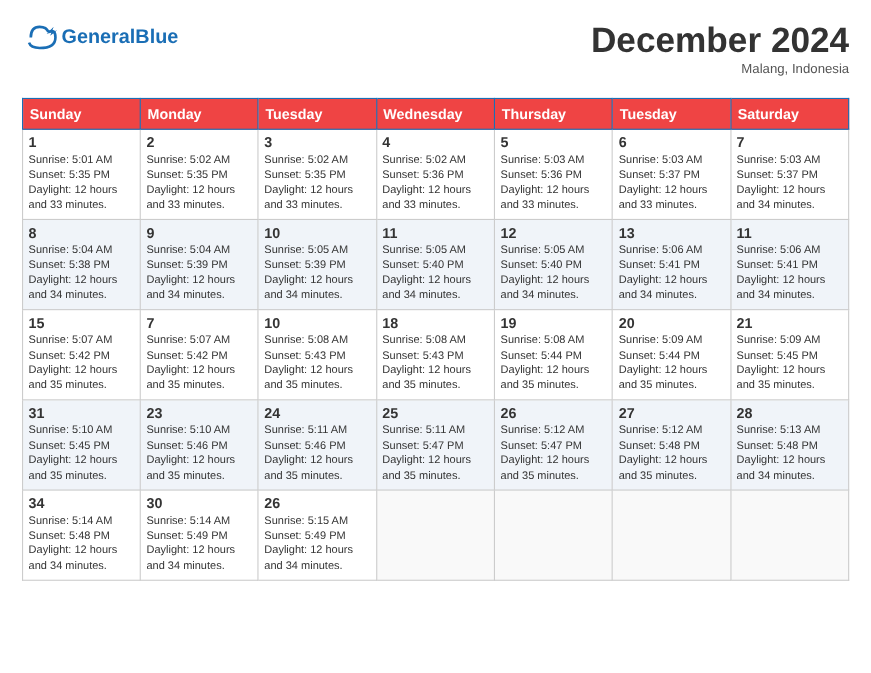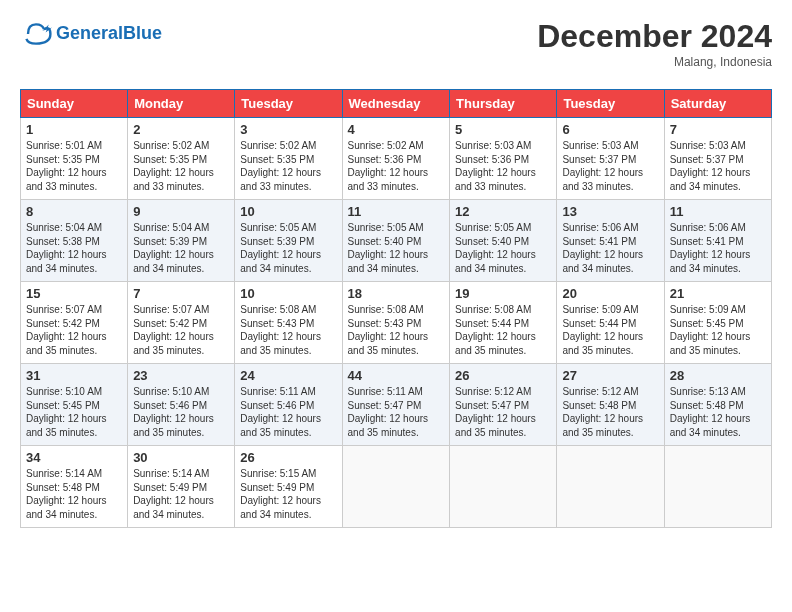--- a/index.html
+++ b/index.html
@@ -319,21 +319,21 @@
       </td>
           <td>
         <span class="day-num">24</span>
         <div class="cell-text">
           Sunrise: 5:11 AM<br>
           Sunset: 5:46 PM<br>
           Daylight: 12 hours and 35 minutes.
         </div>
       </td>
           <td>
-        <span class="day-num">44</span>
+        <span class="day-num">25</span>
         <div class="cell-text">
           Sunrise: 5:11 AM<br>
           Sunset: 5:47 PM<br>
           Daylight: 12 hours and 35 minutes.
         </div>
       </td>
           <td>
         <span class="day-num">26</span>
         <div class="cell-text">
           Sunrise: 5:12 AM<br>

